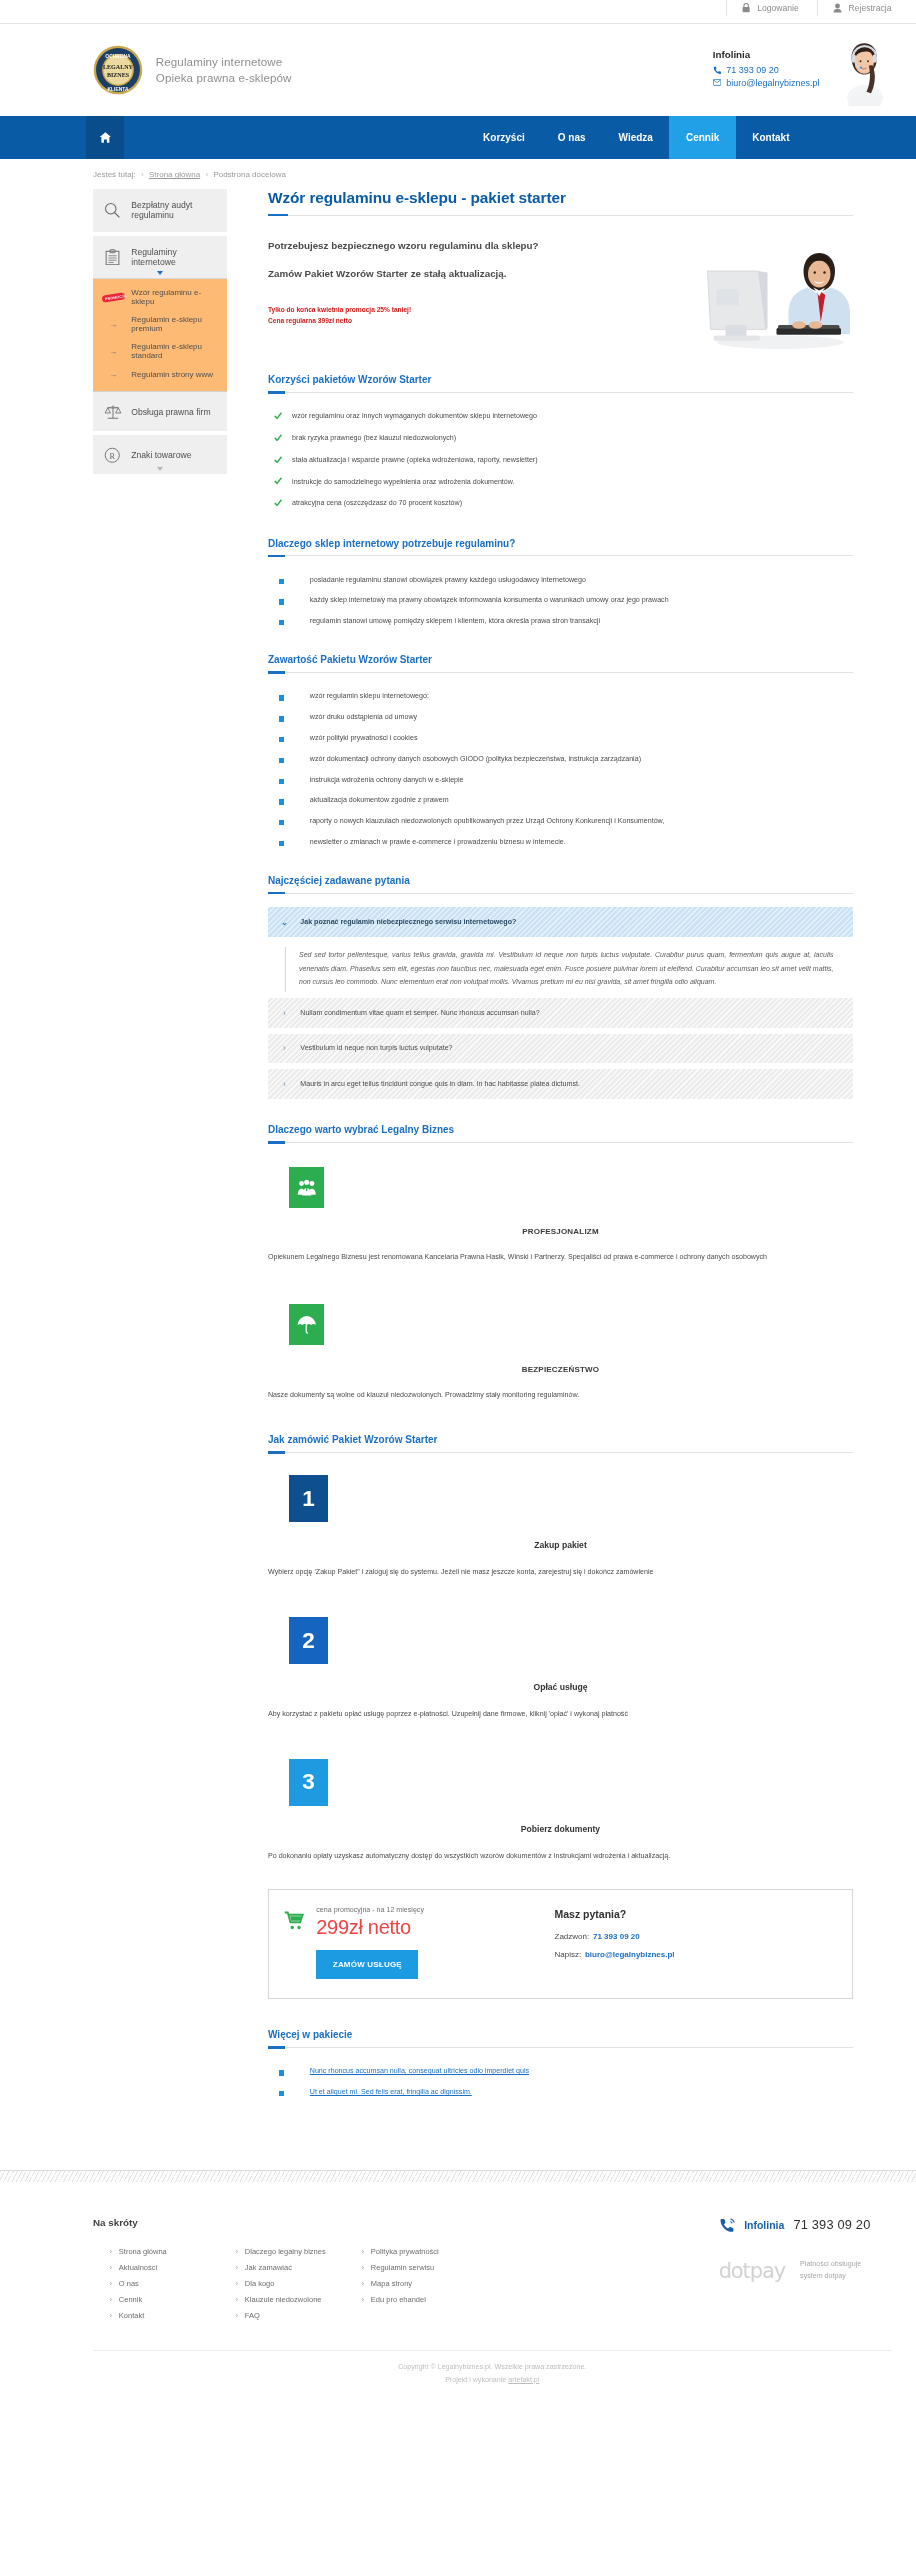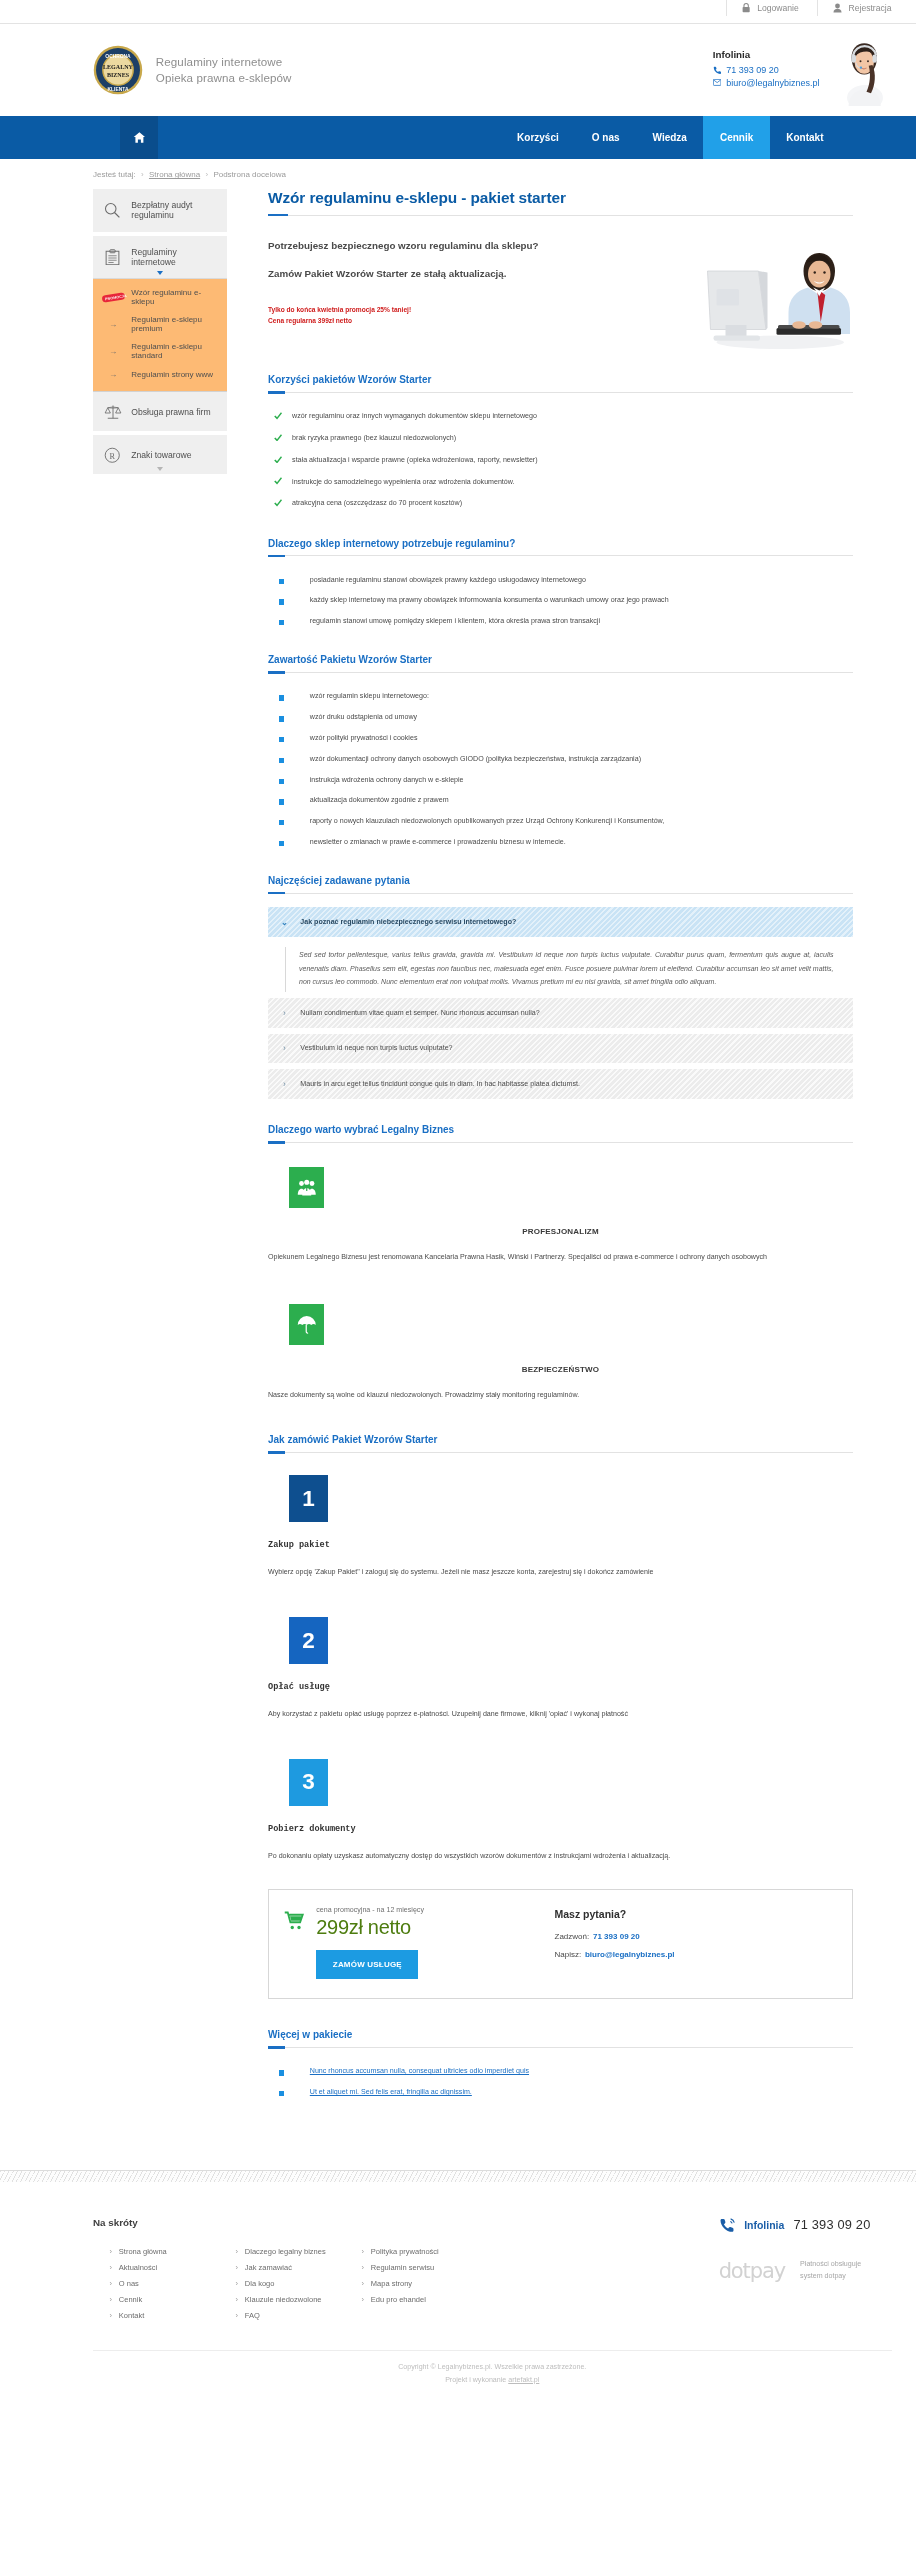--- a/index.html
+++ b/index.html
@@ -64,21 +64,21 @@
 
   
   .nav {
     background: #0a5ba5;
     height: 43px;
     display: flex;
     align-items: stretch;
     margin: 0 0 0 0;
     position: relative;
   }
-  .nav-inner { width: 726px; margin-left: 120px; display: flex; align-items: stretch; }
+  .nav-inner { width: 726px; margin-left: 86px; display: flex; align-items: stretch; }
   .nav-home {
     width: 38px; background: #0a4d8c; display: flex; align-items: center; justify-content: center;
     cursor: pointer;
   }
   .nav-spacer { flex: 1 1 auto; }
   .nav-item {
     display: flex; align-items: center; justify-content: center;
     padding: 0 16.5px;
     color: #ffffff; font-size: 10px; font-weight: bold;
     text-decoration: none; cursor: pointer; white-space: nowrap;
@@ -208,32 +208,32 @@
   .feat-text { font-size: 7.1px; line-height: 1.95; color: #4a4a4a; }
 
   
   .step-box {
     width: 39px; height: 47px; display:flex; align-items:center; justify-content:center;
     color:#fff; font-size: 22.5px; font-weight: bold; margin: 9px 0 18px 21px;
   }
   .step-1 { background: #0e4f8f; }
   .step-2 { background: #1565c0; }
   .step-3 { background: #1e9ae0; }
-  .step-title { font-size: 8.6px; font-weight: bold; color: #333; text-align:left; margin-bottom: 15px; font-family: Liberation Mono, monospace; }
+  .step-title { font-size: 8.6px; font-weight: bold; color: #333; text-align:center; margin-bottom: 15px; }
   .step-text { font-size: 7.1px; line-height: 2; color: #4a4a4a; }
 
   
   .price-box {
     border: 0.8px solid #d7d7d7; display: flex; padding: 16.5px 19.5px 19.5px 15px;
     margin: 25.5px 0 30px 0; gap: 22.5px;
   }
   .price-left { flex: 0 0 248px; display: flex; gap: 9.8px; }
   .cart-ic { flex: 0 0 22.5px; padding-top: 4.5px; }
   .price-label { font-size: 7.1px; color: #6f6f6f; margin-bottom: 1.5px; }
-  .price-amount { font-size: 20px; color: #4d7c0f; font-weight: 400; letter-spacing:-0.3px; line-height:1.1;}
+  .price-amount { font-size: 20px; color: #ef4444; font-weight: 400; letter-spacing:-0.3px; line-height:1.1;}
   .btn-order {
     display: inline-block; background: #1c9be2; color: #fff; font-size: 8px; font-weight: bold;
     padding: 9.8px 16.5px; margin-top: 12.8px; border: none; cursor: pointer; letter-spacing: 0.2px;
   }
   .price-right { padding-top: 1.5px; }
   .pr-title { font-size: 10.5px; color: #2f2f2f; font-weight: 600; margin-bottom: 12px; }
   .pr-row { font-size: 8px; color: #4a4a4a; margin-bottom: 9px; }
   .pr-row b { color: #1a6fc4; font-weight: bold; margin-left: 3.8px; }
 
   

